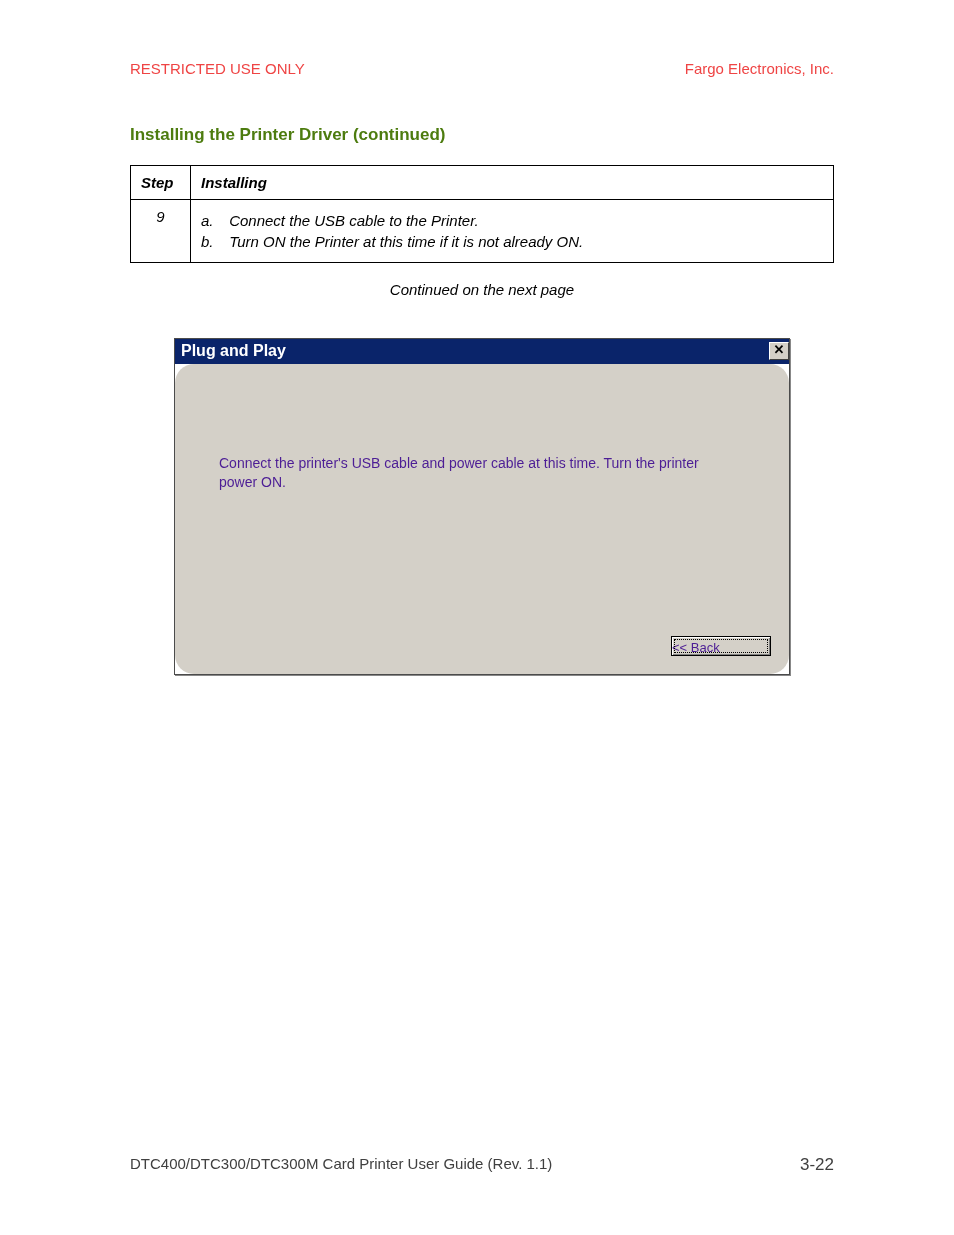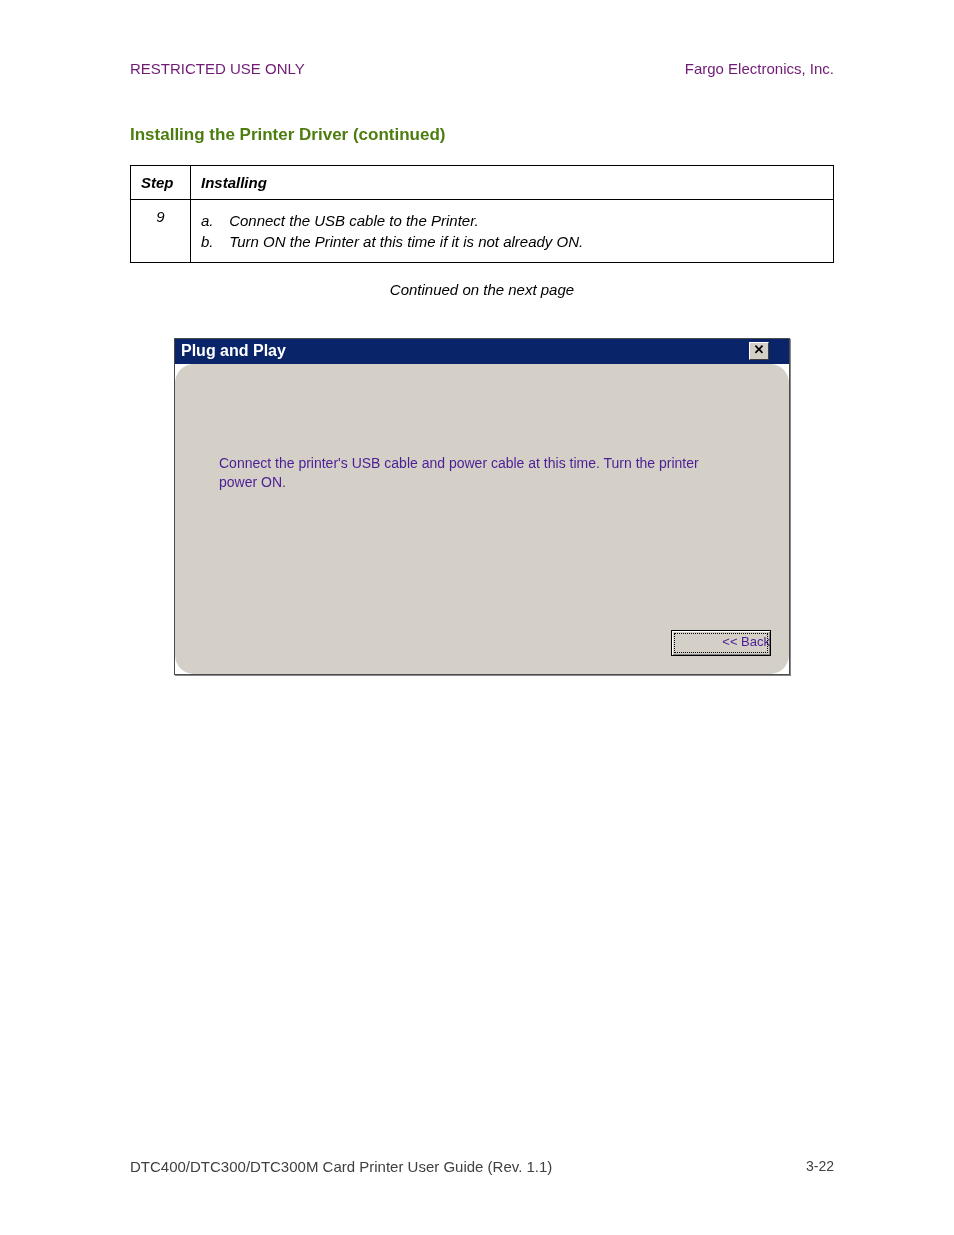--- a/index.html
+++ b/index.html
@@ -12,21 +12,21 @@
     }
     .page {
       padding: 60px 120px 60px 130px;
       height: 100%;
       position: relative;
     }
     .header-row {
       display: flex;
       justify-content: space-between;
       font-size: 15px;
-      color: #701a75;
+      color: #ef4444;
       margin-bottom: 48px;
     }
     .section-title {
       font-size: 17px;
       font-weight: bold;
       color: #4d7c0f;
       margin-bottom: 20px;
     }
     table.steps {
       border-collapse: collapse;
@@ -58,21 +58,21 @@
       margin: 0 auto;
       border: 1px solid #4b4b4b;
       box-shadow: 1px 1px 0 #888;
     }
     .dialog-titlebar {
       background: linear-gradient(#0a246a, #0a246a);
       color: #ffffff;
       font-family: Tahoma, Arial, sans-serif;
       font-size: 16px;
       font-weight: bold;
-      padding: 3px 20px 4px 6px;
+      padding: 3px 0 4px 6px;
       display: flex;
       justify-content: space-between;
       align-items: center;
     }
     .close-btn {
       width: 20px; height: 18px;
       background: #d4d0c8;
       border: 1px solid #fff;
       border-right-color: #404040;
       border-bottom-color: #404040;
@@ -96,43 +96,43 @@
     }
     .dialog-text {
       line-height: 1.35;
       max-width: 500px;
     }
     .back-btn {
       position: absolute;
       right: 18px;
       bottom: 18px;
       width: 100px;
-      height: 26px;
+      height: 20px;
       background: #d4d0c8;
       border: 1px solid #000;
       outline: 1px dotted #000;
       outline-offset: -4px;
       font-family: Tahoma, Arial, sans-serif;
       font-size: 13px;
-      text-align: right;
+      text-align: left;
       line-height: 22px;
       cursor: pointer;
       box-shadow: inset 1px 1px 0 #fff, inset -1px -1px 0 #808080;
     }
     .footer-row {
       position: absolute;
       left: 130px;
       right: 120px;
       bottom: 60px;
       display: flex;
       justify-content: space-between;
       font-size: 15px;
       color: #404040;
     }
-    .footer-right { font-size: 14px; text-align: center; }
+    .footer-right { font-size: 17px; text-align: center; }
   </style>
 </head>
 <body>
 
 <div class="page">
   <div class="header-row">
     <span>RESTRICTED USE ONLY</span>
     <span>Fargo Electronics, Inc.</span>
   </div>
 

